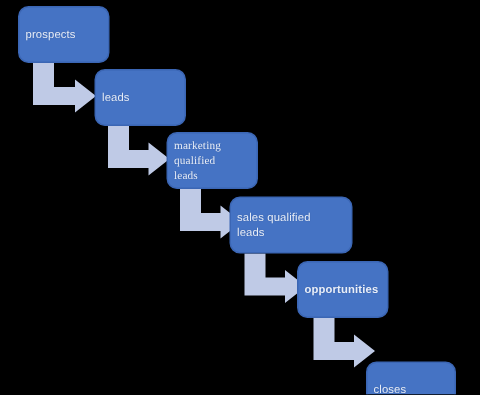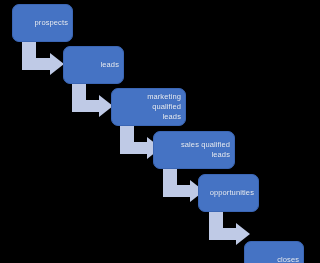--- a/index.html
+++ b/index.html
@@ -25,21 +25,21 @@
   }
   .node {
     position: absolute;
     box-sizing: border-box;
     background: #4573C4;
     border: 1px solid #3B66B4;
     border-radius: 7px;
     display: flex;
     align-items: center;
     justify-content: center;
-    text-align: right;
+    text-align: left;
     color: #E8EEF9;
     font-size: 7.5px;
     line-height: 10px;
     letter-spacing: 0.1px;
     padding: 2px 4px;
     text-shadow: 0 0 1px rgba(0,0,0,0.18);
   }
   .node-label {
     display: block;
     width: 100%;
@@ -65,32 +65,32 @@
   </svg>
 
   <div class="node" style="left:12px; top:4px; width:61px; height:38px;">
     <span class="node-label">prospects</span>
   </div>
 
   <div class="node" style="left:63px; top:46px; width:61px; height:38px;">
     <span class="node-label">leads</span>
   </div>
 
-  <div class="node" style="left:111px; top:88px; width:75px; height:38px;">
+  <div class="node" style="left:111px; top:88px; width:61px; height:38px;font-family:Liberation Serif, serif;">
     <span class="node-label">marketing
 qualified
 leads</span>
   </div>
 
   <div class="node" style="left:153px; top:131px; width:82px; height:38px;">
     <span class="node-label">sales qualified
 leads</span>
   </div>
 
-  <div class="node" style="left:198px; top:174px; width:61px; height:38px;">
+  <div class="node" style="left:198px; top:174px; width:61px; height:38px;font-weight:bold;">
     <span class="node-label">opportunities</span>
   </div>
 
   <div class="node" style="left:244px; top:217px; width:60px; height:38px;margin-top:24px;">
     <span class="node-label">closes</span>
   </div>
 
 </div>
 
 </body></html>

